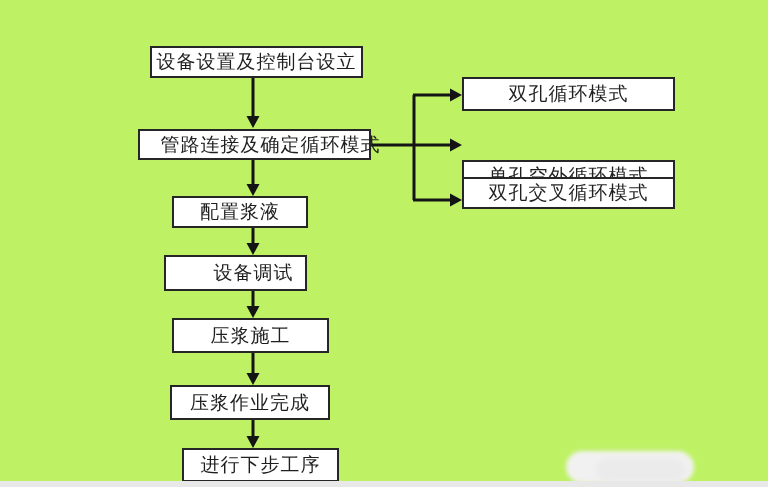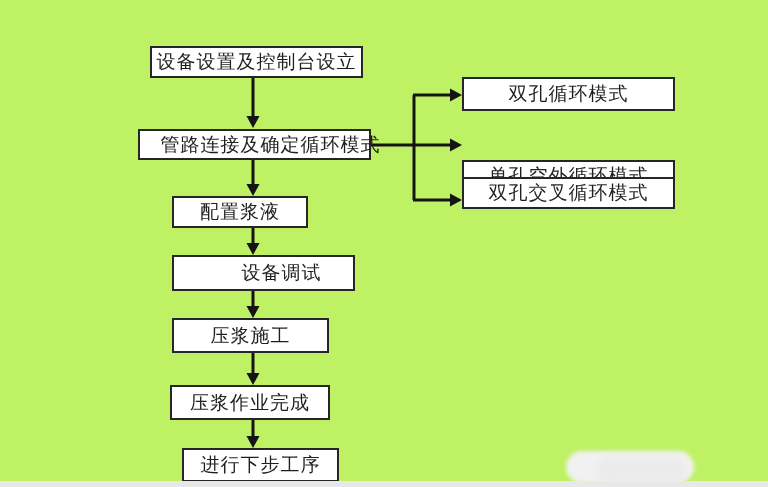--- a/index.html
+++ b/index.html
@@ -35,21 +35,21 @@
     letter-spacing: 1px;
     color: #1f1f1f;
     white-space: nowrap;
   }
   .n-setup        { left:150px; top:46px;  width:213px; height:32px; }
   .n-pipeline     { left:138px; top:129px; width:233px; height:31px;padding-left:32px; }
   .n-mode1        { left:462px; top:77px;  width:213px; height:34px; }
   .n-mode2        { left:462px; top:128px; width:213px; height:32px;margin-top:32px; }
   .n-mode3        { left:462px; top:177px; width:213px; height:32px; }
   .n-slurry       { left:172px; top:196px; width:136px; height:32px; }
-  .n-debug        { left:172px; top:255px; width:183px; height:36px;padding-left:36px; }
+  .n-debug        { left:164px; top:255px; width:143px; height:36px;padding-left:36px; }
   .n-construction { left:172px; top:318px; width:157px; height:35px; }
   .n-complete     { left:170px; top:385px; width:160px; height:35px; }
   .n-next         { left:172px; top:448px; width:157px; height:34px;margin-left:10px; }
 
   .watermark-blob {
     position: absolute;
     left: 566px;
     top: 451px;
     width: 128px;
     height: 32px;

